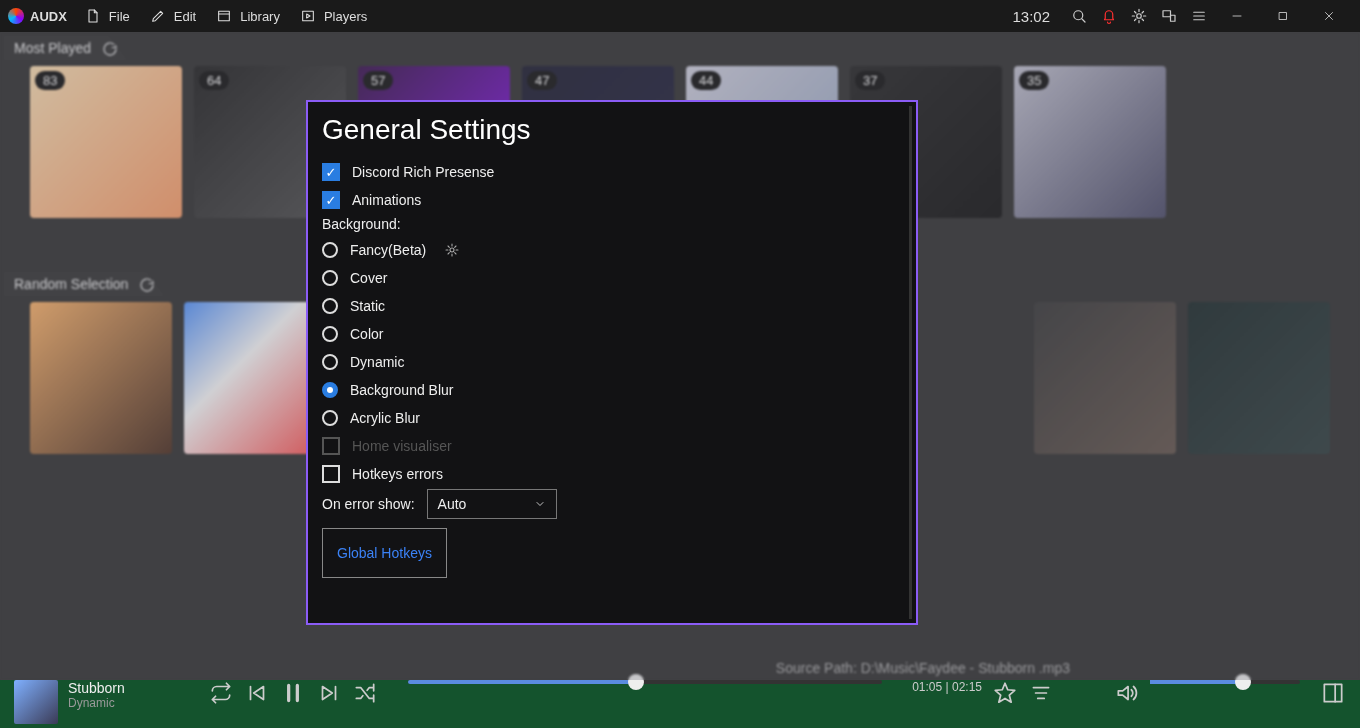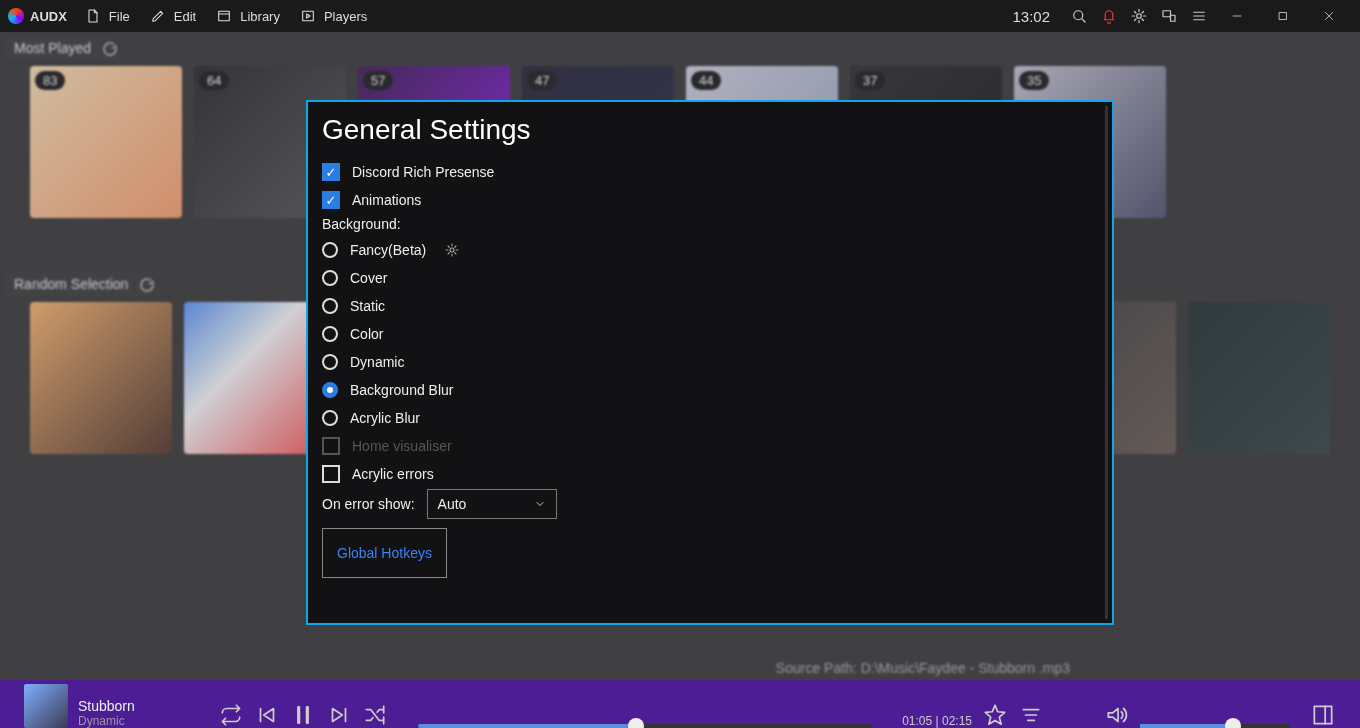--- a/index.html
+++ b/index.html
@@ -21,38 +21,38 @@
 .main-bg { position: absolute; top: 32px; left: 0; right: 0; bottom: 48px; background: #222; overflow: hidden; }
 .dim-overlay { position: absolute; inset: 0; background: rgba(120,120,130,0.35); backdrop-filter: blur(1px); pointer-events: none; z-index: 5; }
 .section-label { position: relative; display: inline-flex; align-items: center; background: #262626; color: #eee; font-size: 14px; padding: 4px 36px 4px 10px; margin: 4px 0 6px 4px; clip-path: polygon(0 0, calc(100% - 18px) 0, 100% 100%, 0 100%); }
 .section-label .refresh { position: absolute; right: 8px; top: 4px; width: 18px; height: 18px; }
 .thumb-row { display: flex; gap: 12px; padding: 0 30px; }
 .thumb { position: relative; width: 152px; height: 152px; border-radius: 4px; overflow: hidden; }
 .thumb .count { position: absolute; top: 5px; left: 5px; background: #000; color: #fff; padding: 2px 8px; border-radius: 12px; font-size: 13px; }
 .source-path { position: absolute; bottom: 4px; right: 290px; color: #aaa; font-size: 14px; }
 
 
-.modal { position: absolute; top: 100px; left: 306px; width: 808px; height: 525px; background: #121214; border: 2px solid #0ea5e9; z-index: 30; padding: 12px 14px; overflow: hidden; }
+.modal { position: absolute; top: 100px; left: 306px; width: 612px; height: 525px; background: #121214; border: 2px solid #8b5cf6; z-index: 30; padding: 12px 14px; overflow: hidden; }
 .modal::after{content:"";position:absolute;top:4px;right:4px;bottom:4px;width:3px;background:#333;}
 .modal h1 { color: #fff; font-size: 28px; font-weight: 400; margin-bottom: 14px; }
 .opt-row { display: flex; align-items: center; gap: 12px; margin: 4px 0; height: 24px; color: #eee; font-size: 14px; }
 .opt-row.disabled { color: #555; }
 .chk { width: 18px; height: 18px; border: 2px solid #ddd; display: inline-flex; align-items: center; justify-content: center; background: transparent; }
 .chk.checked { background: #2a7de1; border-color: #2a7de1; color: #fff; font-size: 13px; }
 .chk.disabled { border-color: #555; }
 .rad { width: 16px; height: 16px; border-radius: 50%; border: 2px solid #ddd; display: inline-block; position: relative; }
 .rad.sel { border-color: #2a7de1; background: #2a7de1; }
 .rad.sel::after { content: ""; width: 6px; height: 6px; background: #fff; border-radius: 50%; position: absolute; top: 3px; left: 3px; }
 .bg-label { color: #eee; font-size: 14px; margin: 0 0 6px 0; }
 .select-box { display: inline-flex; align-items: center; justify-content: space-between; width: 130px; height: 30px; padding: 0 10px; border: 1px solid #777; color: #eee; font-size: 14px; }
 .hotkeys-btn { display: inline-block; padding: 16px 14px; border: 1px solid #888; color: #3b82f6; font-size: 14px; margin-top: 8px; cursor: pointer; }
 .gear-inline { width: 16px; height: 16px; color: #aaa; margin-left: 6px; }
 
 
-.player { position: absolute; left: 0; right: 0; bottom: 0; height: 48px; background: #4c1d95; display: flex; align-items: flex-end; padding: 0 24px; gap: 10px; color: #ddd; }
+.player { position: absolute; left: 0; right: 0; bottom: 0; height: 48px; background: #14532d; display: flex; align-items: flex-start; padding: 0 14px; gap: 10px; color: #ddd; }
 .player .art { width: 44px; height: 44px; background: linear-gradient(135deg,#7fb0ff,#3a3a55); border-radius: 2px; }
 .player .meta { display: flex; flex-direction: column; font-size: 12px; width: 130px; }
 .player .title { font-size: 14px; color: #eee; }
 .player .artist { color: #999; }
 .pbtn { width: 26px; height: 26px; display: inline-flex; align-items: center; justify-content: center; color: #ccc; cursor: pointer; }
 .progress-wrap { flex: 1; display: flex; align-items: center; gap: 12px; margin: 0 20px; }
 .progress { position: relative; flex: 1; height: 4px; background: #333; border-radius: 2px; }
 .progress .fill { position: absolute; left: 0; top: 0; bottom: 0; background: #5a8ce0; border-radius: 2px; }
 .progress .knob { position: absolute; top: -6px; width: 16px; height: 16px; border-radius: 50%; background: #eee; transform: translateX(-50%); }
 .time { font-size: 12px; color: #ccc; }
@@ -240,21 +240,21 @@
       <span class="rad"></span>
       <span>Acrylic Blur</span>
     </div>
 
   <div class="opt-row disabled">
       <span class="chk disabled"></span>
       <span>Home visualiser</span>
     </div>
   <div class="opt-row">
       <span class="chk"></span>
-      <span>Acrylic errors</span>
+      <span>Hotkeys errors</span>
     </div>
 
   <div class="opt-row" style="margin-top:6px">
     <span>On error show:</span>
     <span class="select-box">
       <span>Auto</span>
       <svg width="12" height="12" viewBox="0 0 24 24">
           <path d="M6 9l6 6 6-6"></path>
         </svg>
     </span>

